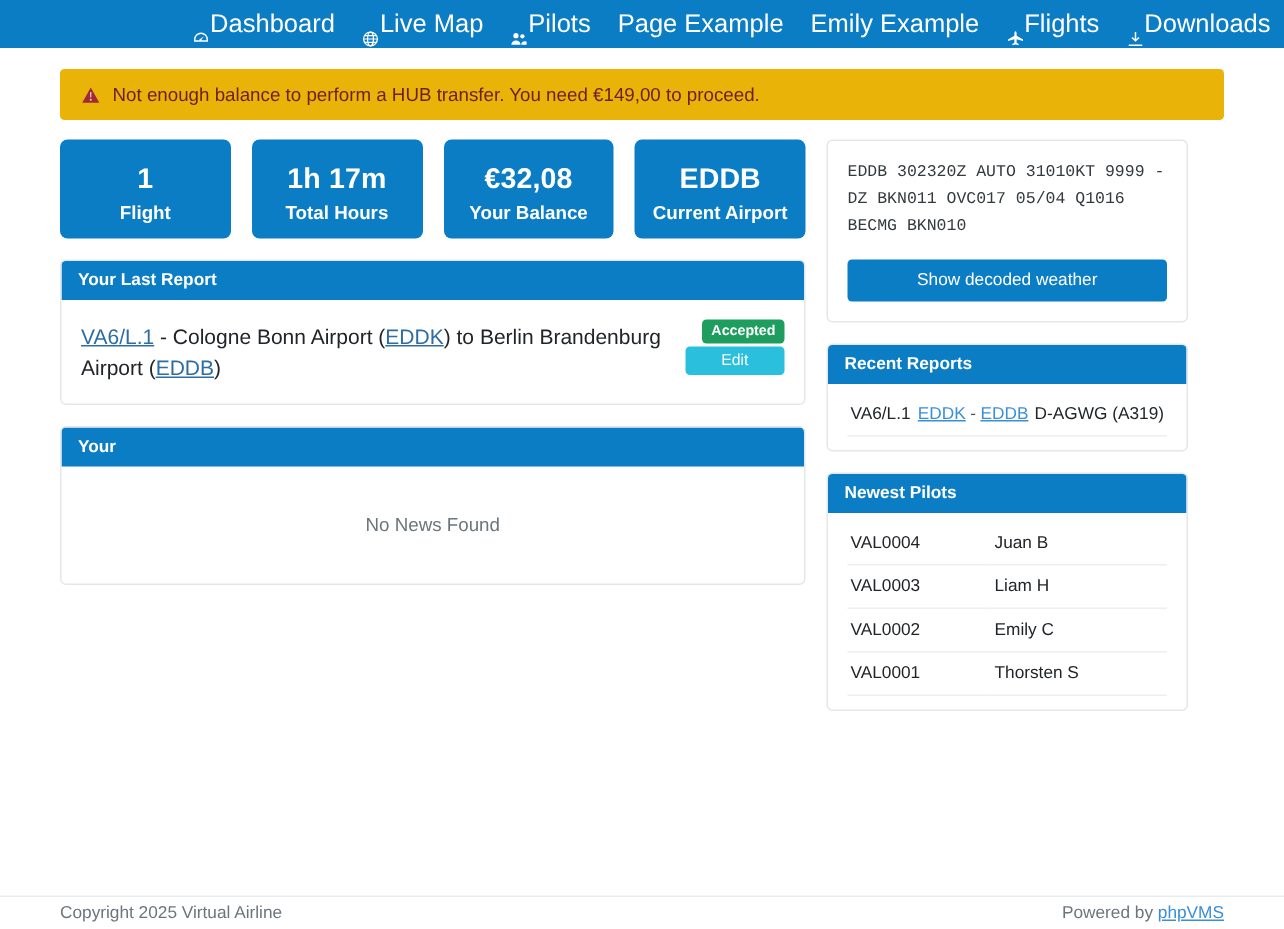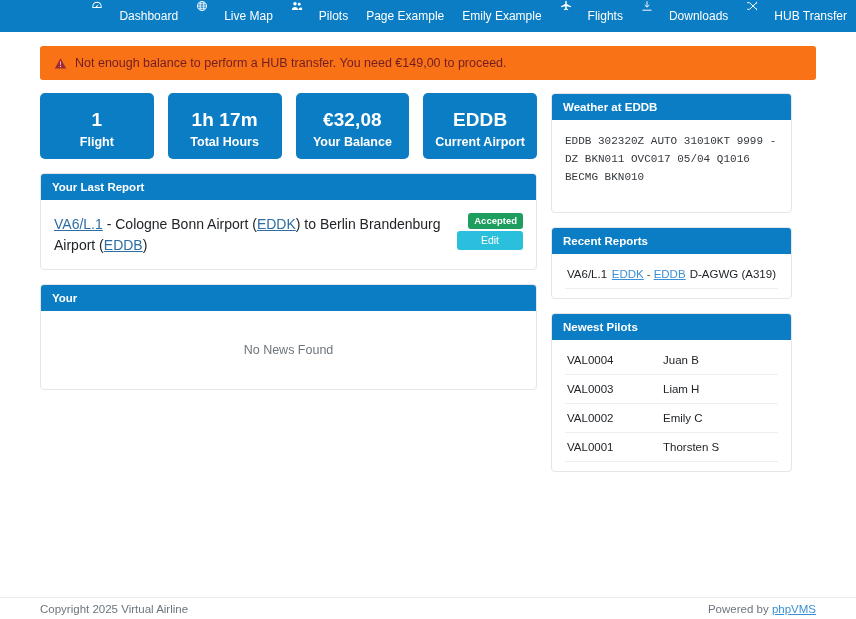--- a/index.html
+++ b/index.html
@@ -21,44 +21,44 @@
     display: flex;
     align-items: center;
     justify-content: flex-end;
     padding: 0 0 0 10px;
     overflow: hidden;
     white-space: nowrap;
   }
   .nav-items { display: flex; align-items: center; }
   .nav-item {
     display: inline-flex;
-    align-items: flex-start;
-    gap: 16px;
-    color: #ffffff;
-    font-size: 12px;
+    align-items: flex-end;
+    gap: 0;
+    color: #ffffff;
+    font-size: 17px;
     text-decoration: none;
     padding: 0 9px;
     line-height: 32px;
     cursor: pointer;
   }
   .nav-ico { display: inline-block; width: 12px; height: 12px; flex: 0 0 12px; }
   .nav-ico svg { display: block; width: 12px; height: 12px; }
 
   
   .page {
     padding: 14px 40px 0 40px;
     height: 553px;
   }
   .cols { display: flex; gap: 14px; align-items: flex-start; }
   .col-left  { width: 497px; flex: 0 0 497px; }
   .col-right { width: 241px; flex: 0 0 241px; }
 
   
   .alert {
-    background: #f97316;
+    background: #eab308;
     color: #721c24;
     border-radius: 3px;
     padding: 10px 14px;
     font-size: 12.5px;
     display: flex;
     align-items: center;
     gap: 8px;
     margin-bottom: 13px;
   }
   .alert-ico { width: 13px; height: 13px; flex: 0 0 13px; }
@@ -254,29 +254,20 @@
 
     <a class="nav-item">
       <span class="nav-ico">
         <svg viewBox="0 0 16 16">
             <path fill="none" stroke="#fff" stroke-width="1.3" d="M8 1.8v7.4M4.9 6.6 8 9.6l3.1-3M2 13.6h12"></path>
           </svg>
       </span>
       <span>Downloads</span>
     </a>
 
-    <a class="nav-item">
-      <span class="nav-ico">
-        <svg viewBox="0 0 16 16">
-            <path fill="none" stroke="#fff" stroke-width="1.3" d="M1.6 3.6h3.1L14 12.4M1.6 12.4h3.1L14 3.6"></path>
-            <path fill="#fff" d="M13.4 1.9 15 3.6l-1.6 1.7zM13.4 10.7 15 12.4l-1.6 1.7z"></path>
-          </svg>
-      </span>
-      <span>HUB Transfer</span>
-    </a>
 
   </div>
 </div>
 
 <div class="page">
 
   <div class="alert">
     <span class="alert-ico">
       <svg viewBox="0 0 16 16" width="13" height="13">
           <path fill="#9e2a36" d="M8 1.6 15 14.1H1z"></path>
@@ -325,23 +316,23 @@
       <div class="card">
         <div class="card-head">Your</div>
         <div class="news-body">No News Found</div>
       </div>
 
     </div>
 
     <div class="col-right">
 
       <div class="card">
-        <div class="card-head">Weather at EDDB</div>
         <div class="card-body">
           <div class="metar">EDDB 302320Z AUTO 31010KT 9999 -DZ BKN011 OVC017 05/04 Q1016 BECMG BKN010</div>
+          <button class="btn-block">Show decoded weather</button>
         </div>
       </div>
 
       <div class="card">
         <div class="card-head">Recent Reports</div>
         <div class="rr-body">
           <table class="tbl">
             <tbody>
               <tr>
                 <td class="rr-id">VA6/L.1</td>

